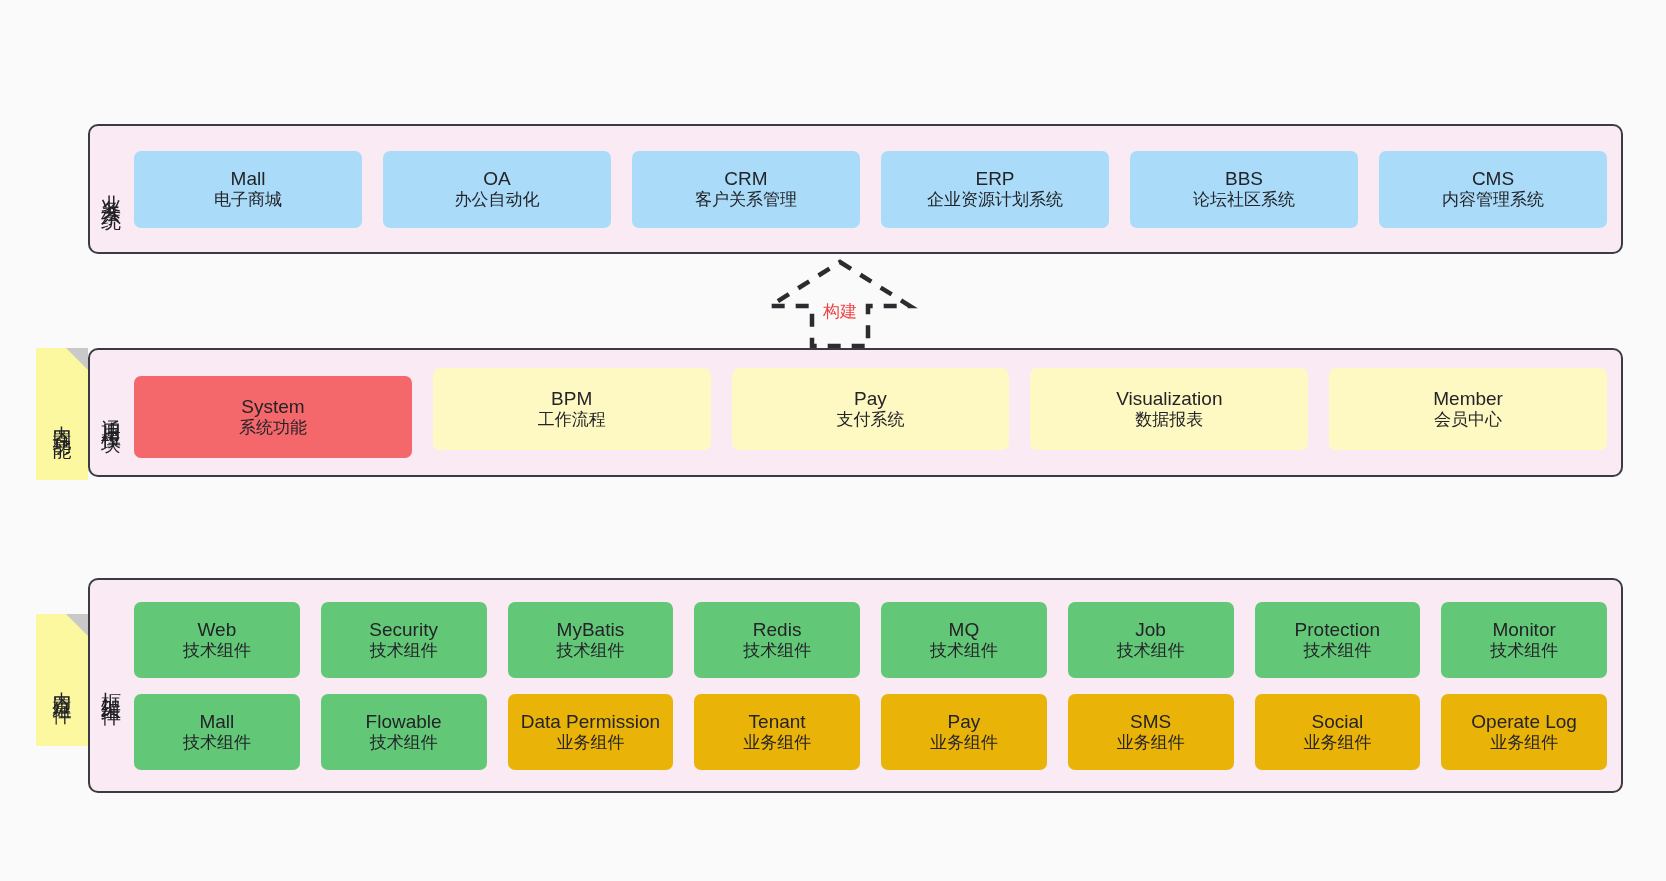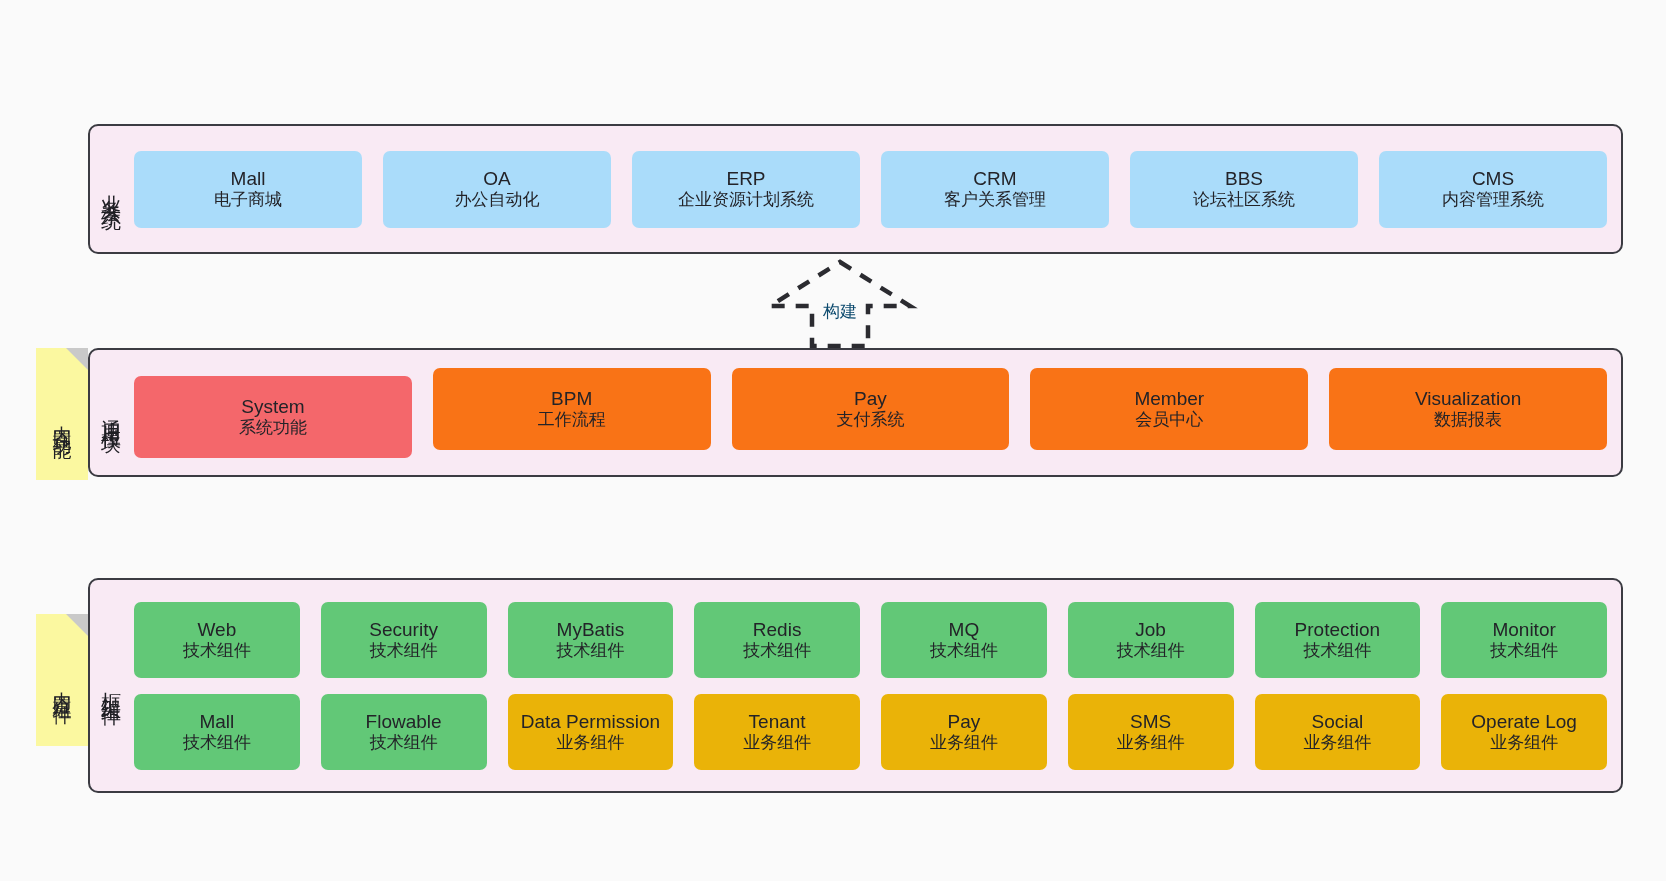--- a/index.html
+++ b/index.html
@@ -66,21 +66,21 @@
     text-align: center;
     color: #232328;
     line-height: 1.22;
     padding: 4px 6px;
   }
   .node .t1 { font-size: 19px; }
   .node .t2 { font-size: 17px; }
 
   .blue   { background: #aadcfa; }
   .red    { background: #f4676b; margin-top: 8px; }
-  .pink   { background: #f97316; }
+  .pink   { background: #fef9c3; }
   .green  { background: #62c877; text-align: right; }
   .green-lite { background: #eab308; }
 
   .h-biz   { height: 77px; }
   .h-mod   { height: 82px; }
   .h-frame { height: 76px; }
 
   
   .note {
     position: absolute;
@@ -116,21 +116,21 @@
     width: 170px;
     height: 92px;
   }
   .connector svg { display: block; overflow: visible; }
   .connector .clabel {
     position: absolute;
     left: 50%;
     top: 42px;
     transform: translateX(-50%);
     font-size: 17px;
-    color: #0c4a6e;
+    color: #ef4444;
     background: transparent;
     white-space: nowrap;
   }
 </style>
 </head>
 <body>
 
 <div id="canvas">
 
   <div class="band" style="left:88px; top:124px; width:1535px; height:130px;">
@@ -141,26 +141,26 @@
       <div class="row">
         <div class="node blue h-biz">
           <div class="t1">Mall</div>
           <div class="t2">电子商城</div>
         </div>
         <div class="node blue h-biz">
           <div class="t1">OA</div>
           <div class="t2">办公自动化</div>
         </div>
         <div class="node blue h-biz">
+          <div class="t1">CRM</div>
+          <div class="t2">客户关系管理</div>
+        </div>
+        <div class="node blue h-biz">
           <div class="t1">ERP</div>
           <div class="t2">企业资源计划系统</div>
-        </div>
-        <div class="node blue h-biz">
-          <div class="t1">CRM</div>
-          <div class="t2">客户关系管理</div>
         </div>
         <div class="node blue h-biz">
           <div class="t1">BBS</div>
           <div class="t2">论坛社区系统</div>
         </div>
         <div class="node blue h-biz">
           <div class="t1">CMS</div>
           <div class="t2">内容管理系统</div>
         </div>
       </div>
@@ -190,26 +190,26 @@
         </div>
         <div class="node pink h-mod">
           <div class="t1">BPM</div>
           <div class="t2">工作流程</div>
         </div>
         <div class="node pink h-mod">
           <div class="t1">Pay</div>
           <div class="t2">支付系统</div>
         </div>
         <div class="node pink h-mod">
+          <div class="t1">Visualization</div>
+          <div class="t2">数据报表</div>
+        </div>
+        <div class="node pink h-mod">
           <div class="t1">Member</div>
           <div class="t2">会员中心</div>
-        </div>
-        <div class="node pink h-mod">
-          <div class="t1">Visualization</div>
-          <div class="t2">数据报表</div>
         </div>
       </div>
     </div>
   </div>
 
 
   <div class="note" style="left:36px; top:614px; height:132px;">
     <div class="fold"></div>
     <span>内置组件</span>
   </div>

